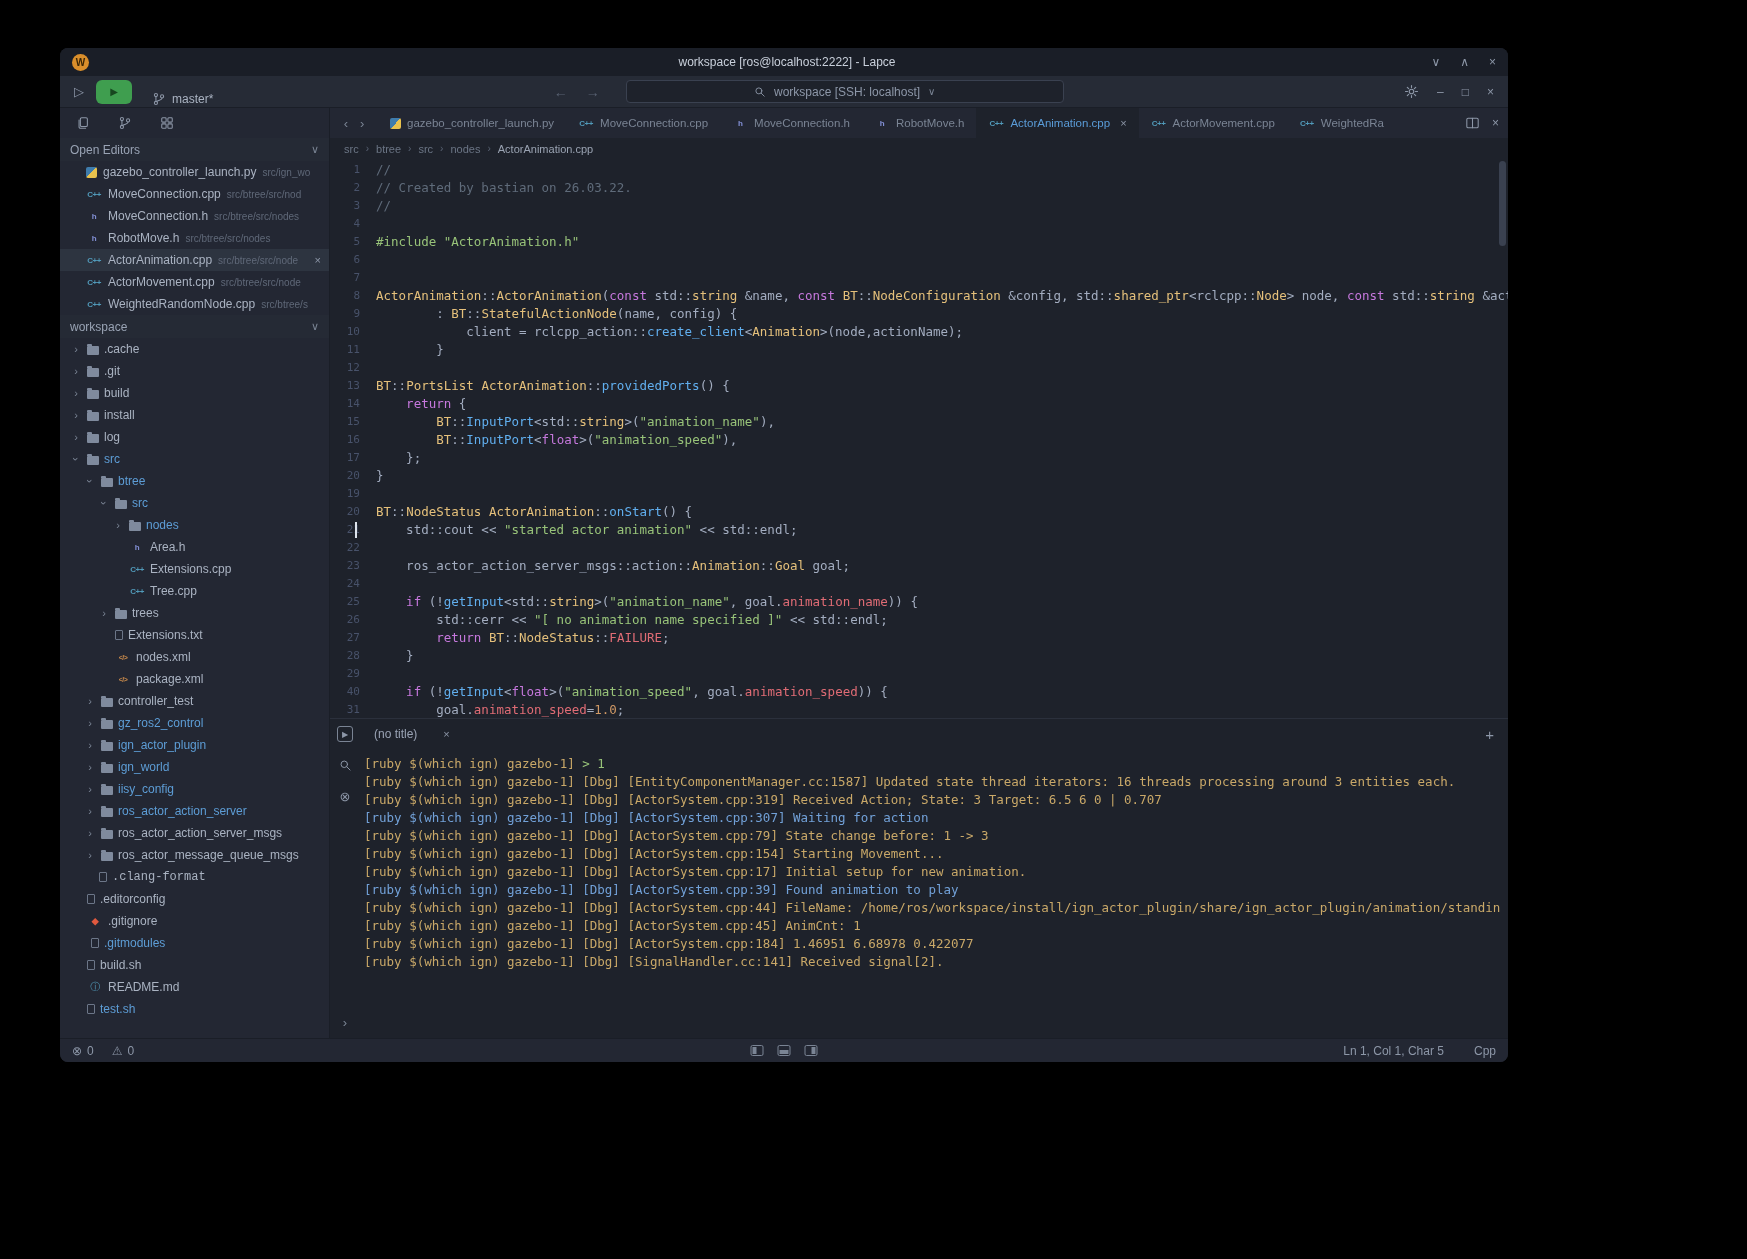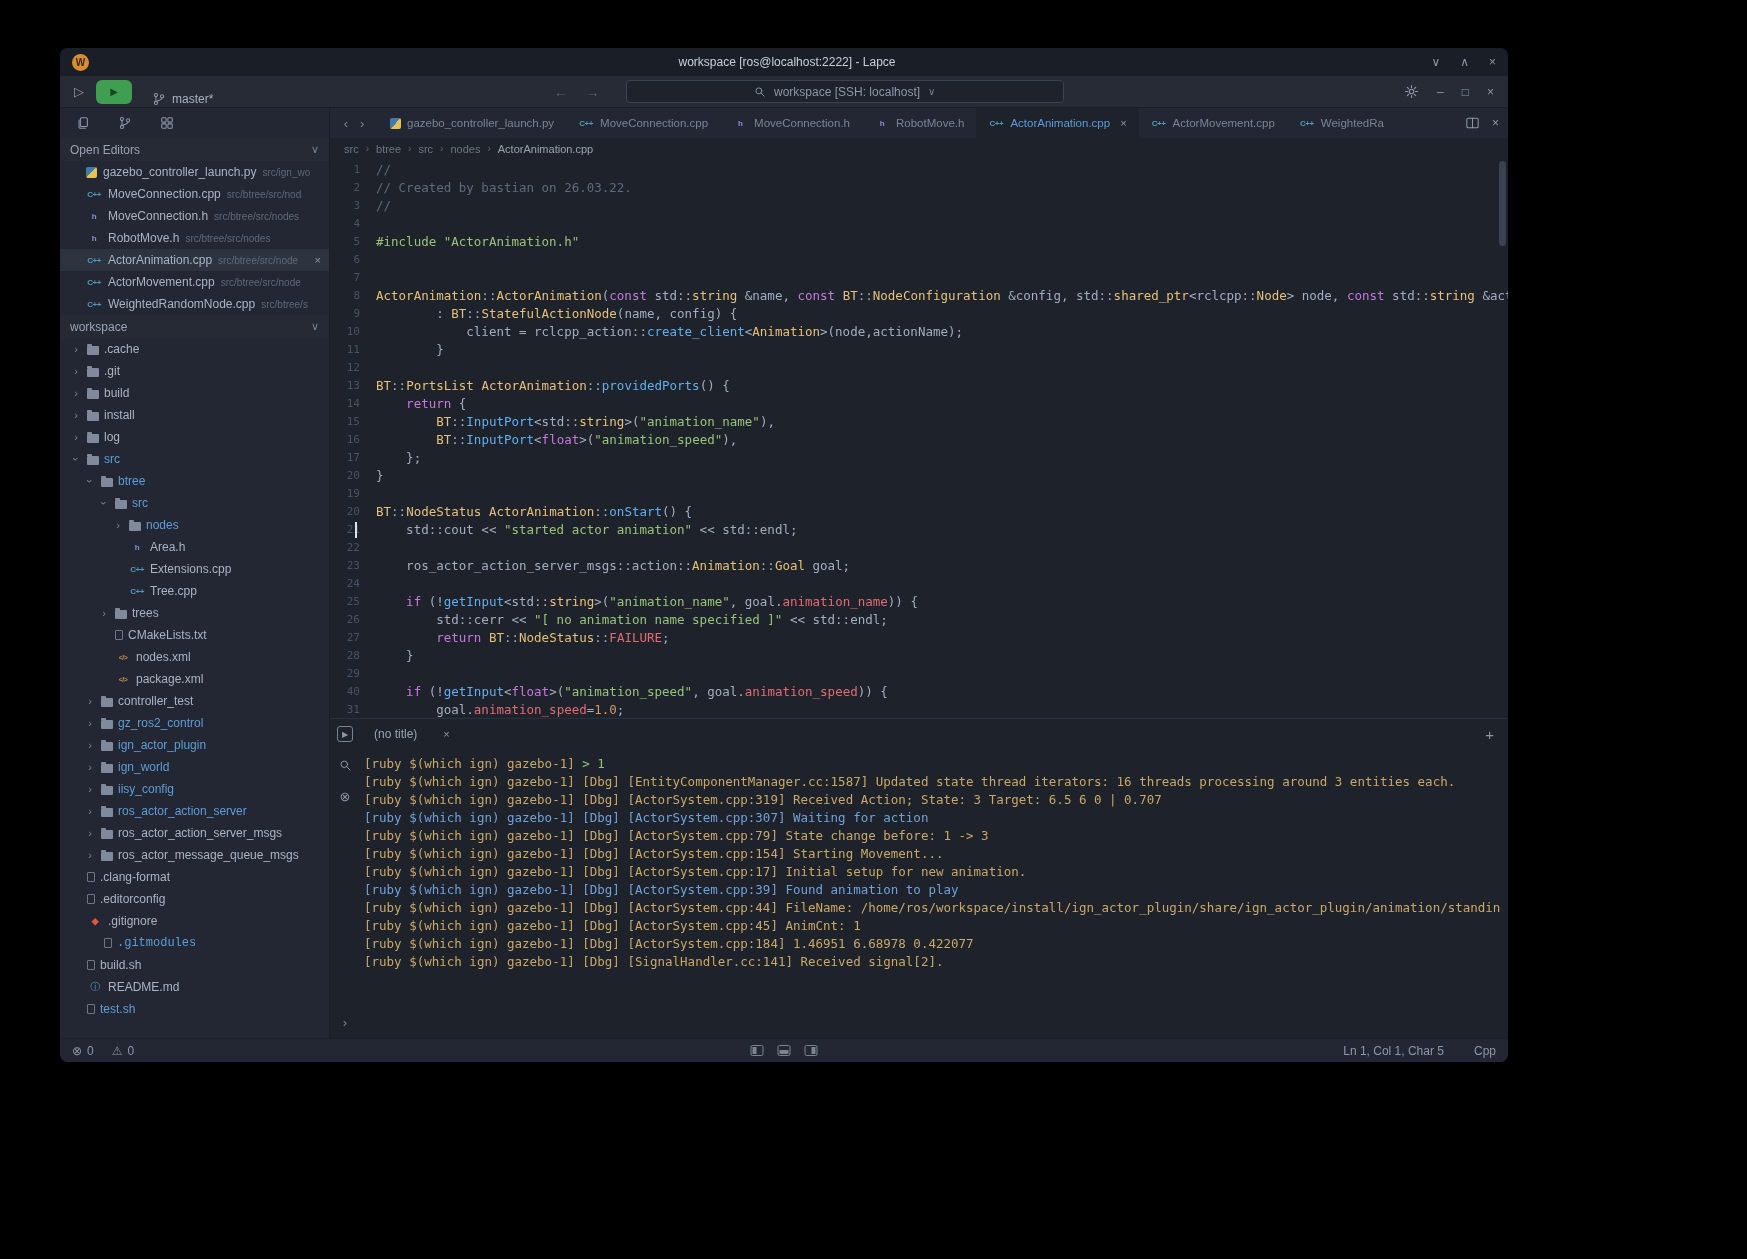--- a/index.html
+++ b/index.html
@@ -315,21 +315,21 @@
             <span class="tree-label">Tree.cpp</span>
           </div>
           <div class="tree-row" style="padding-left: 38px;">
             <span class="chev">›</span>
             <span class="ic ic-folder"></span>
             <span class="tree-label">trees</span>
           </div>
           <div class="tree-row" style="padding-left: 38px;">
             <span class="chev-space"></span>
             <span class="ic ic-file"></span>
-            <span class="tree-label">CMakeLists.txt</span>
+            <span class="tree-label">Extensions.txt</span>
           </div>
           <div class="tree-row" style="padding-left: 38px;">
             <span class="chev-space"></span>
             <span class="ic ic-text ic-xml">&lt;/&gt;</span>
             <span class="tree-label">nodes.xml</span>
           </div>
           <div class="tree-row" style="padding-left: 38px;">
             <span class="chev-space"></span>
             <span class="ic ic-text ic-xml">&lt;/&gt;</span>
             <span class="tree-label">package.xml</span>
@@ -367,36 +367,36 @@
           <div class="tree-row" style="padding-left: 24px;">
             <span class="chev">›</span>
             <span class="ic ic-folder"></span>
             <span class="tree-label">ros_actor_action_server_msgs</span>
           </div>
           <div class="tree-row" style="padding-left: 24px;">
             <span class="chev">›</span>
             <span class="ic ic-folder"></span>
             <span class="tree-label">ros_actor_message_queue_msgs</span>
           </div>
-          <div class="tree-row" style="padding-left: 10px;">
+          <div class="tree-row" style="padding-left: 22px; font-family: Liberation Mono, monospace;">
             <span class="chev-space"></span>
             <span class="ic ic-file"></span>
             <span class="tree-label">.clang-format</span>
           </div>
           <div class="tree-row" style="padding-left: 10px;">
             <span class="chev-space"></span>
             <span class="ic ic-file"></span>
             <span class="tree-label">.editorconfig</span>
           </div>
           <div class="tree-row" style="padding-left: 10px;">
             <span class="chev-space"></span>
             <span class="ic ic-text ic-git">◆</span>
             <span class="tree-label">.gitignore</span>
           </div>
-          <div class="tree-row" style="padding-left: 27px; font-family: Liberation Mono, monospace;">
+          <div class="tree-row" style="padding-left: 14px;">
             <span class="chev-space"></span>
             <span class="ic ic-file"></span>
             <span class="tree-label mod">.gitmodules</span>
           </div>
           <div class="tree-row" style="padding-left: 10px;">
             <span class="chev-space"></span>
             <span class="ic ic-file"></span>
             <span class="tree-label">build.sh</span>
           </div>
           <div class="tree-row" style="padding-left: 10px;">

